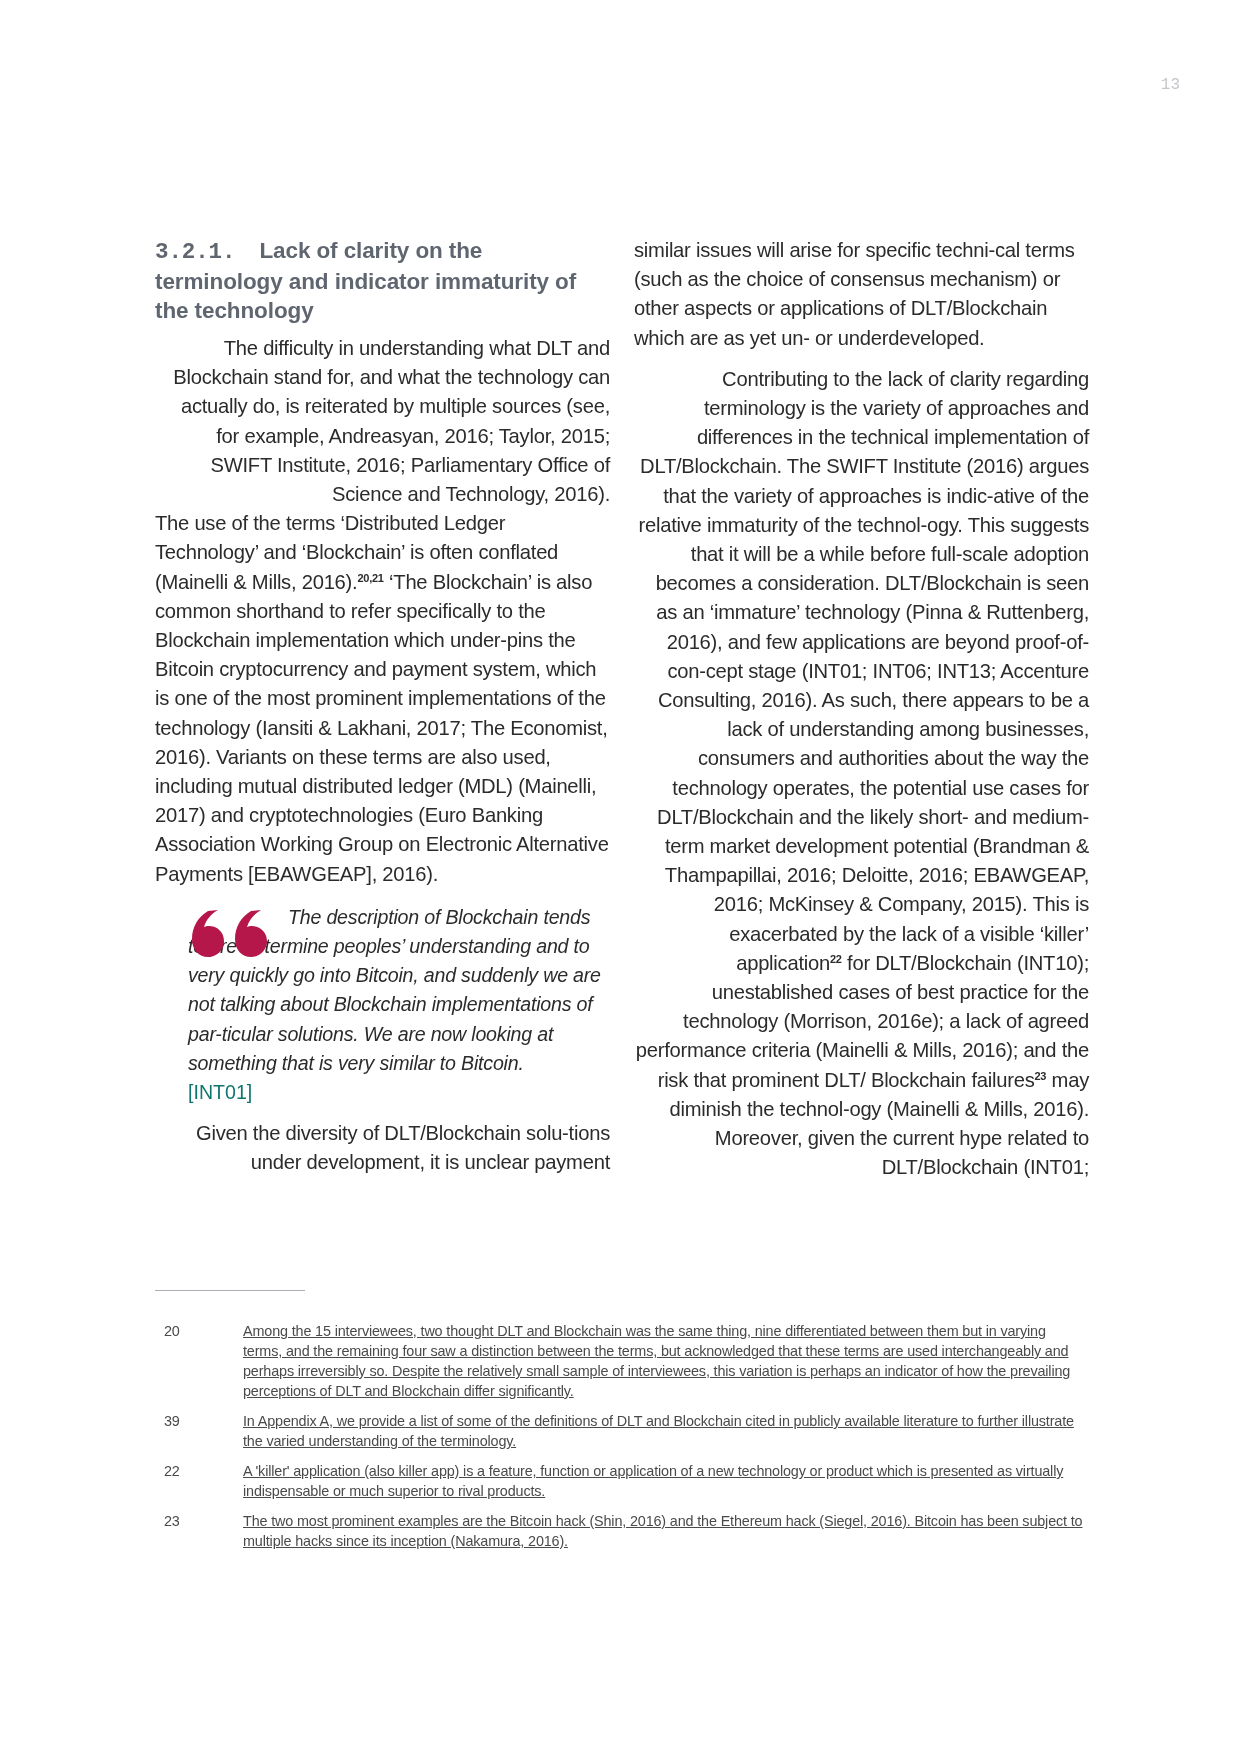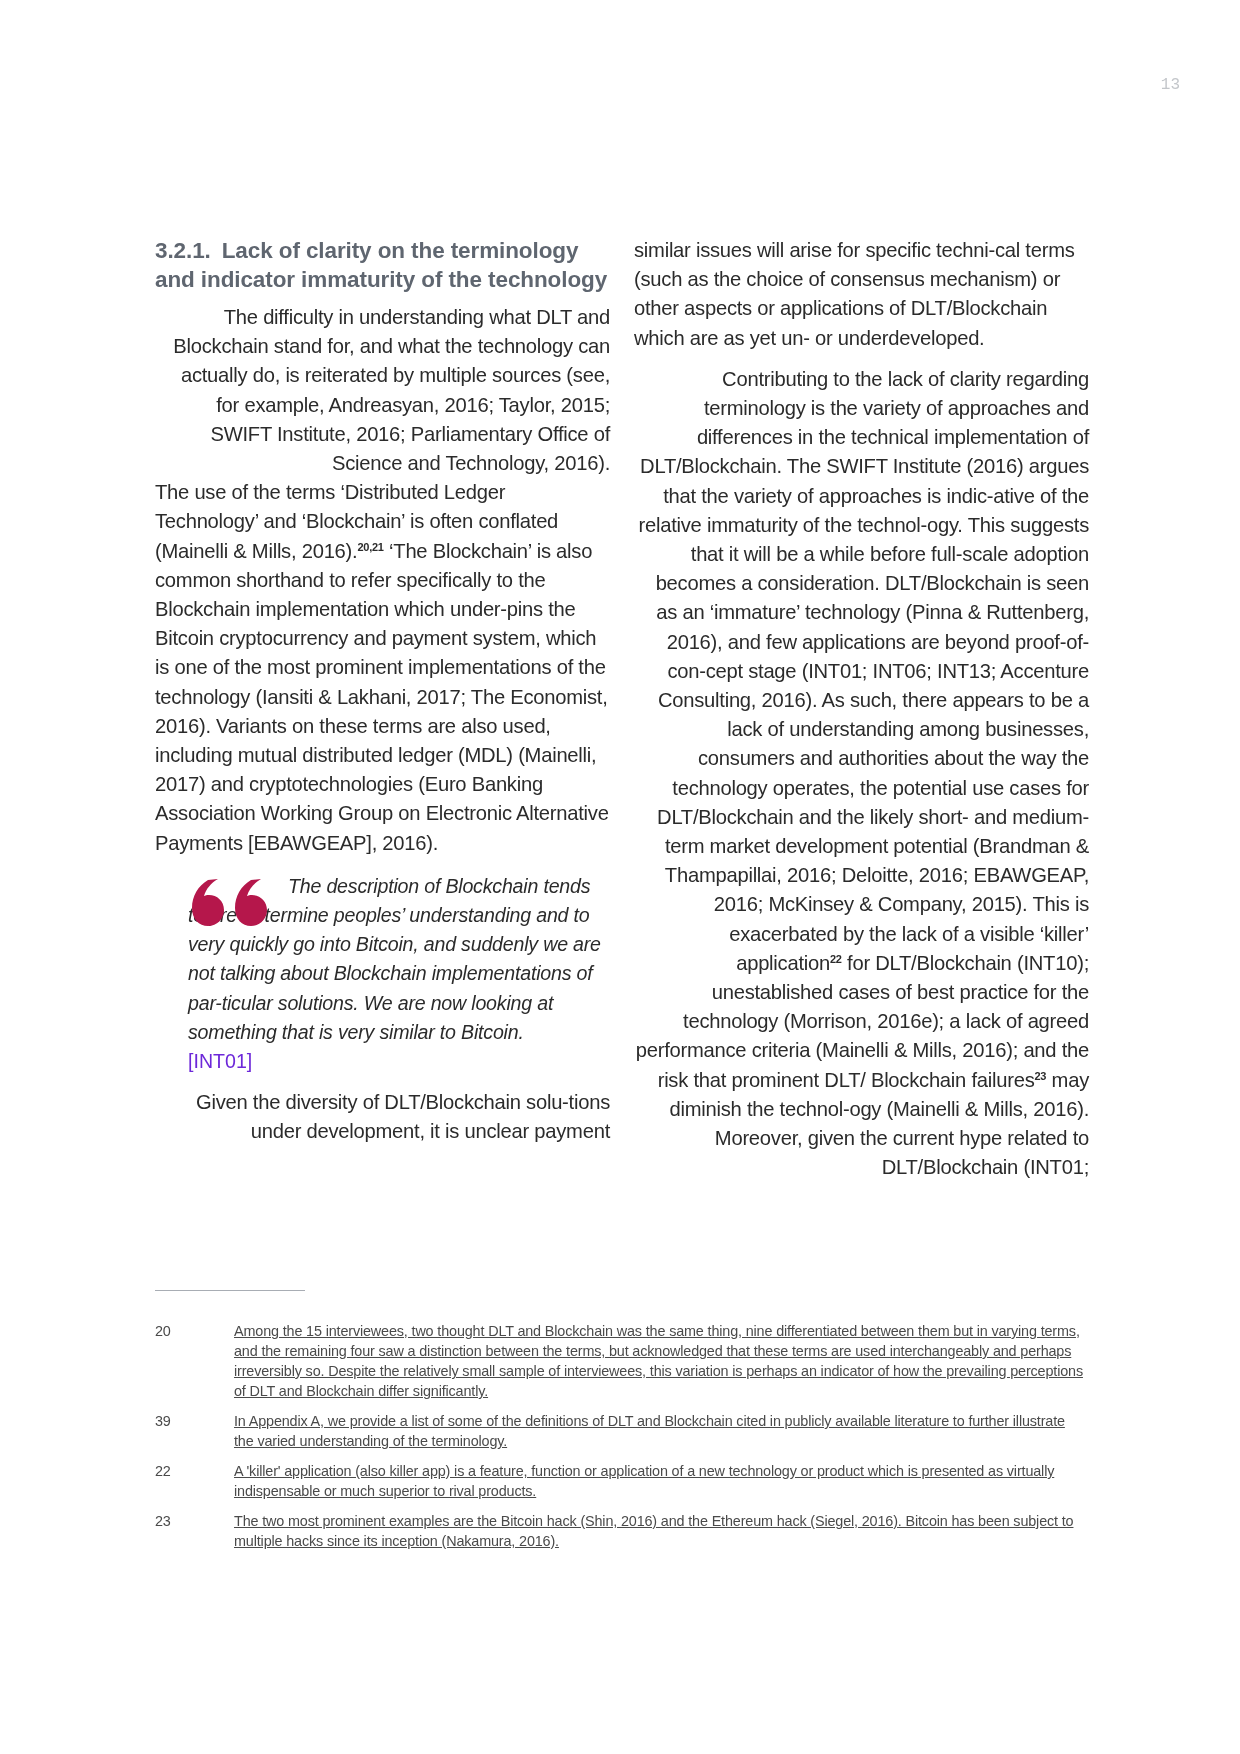--- a/index.html
+++ b/index.html
@@ -2,31 +2,31 @@
 <html><head>
 <meta charset="utf-8">
 <style>
   html, body { margin: 0; padding: 0; background: #ffffff; }
   body { width: 1240px; height: 1754px; position: relative; overflow: hidden; font-family: "Liberation Sans", "DejaVu Sans", sans-serif; color: #2d2d2d; }
   .page-number { position: absolute; top: 76px; left: 1140px; width: 40px; text-align: right; font-size: 16px; color: #c3c6ca; font-weight: 300; font-family: Liberation Mono, monospace; }
   .col { position: absolute; top: 236px; width: 455px; }
   .col-left { left: 155px; }
   .col-right { left: 634px; }
   .heading { font-size: 22.5px; line-height: 29px; font-weight: bold; color: #5f6670; margin: 0 0 9px 0; letter-spacing: -0.1px; }
-  .heading .num { margin-right: 11px; }
+  .heading .num { margin-right: 24px; font-family: Liberation Mono, monospace; }
   p.body { font-size: 20.2px; line-height: 29.2px; margin: 0 0 12px 0; color: #2b2b2b; letter-spacing: -0.25px; font-weight: 300; }
   p.body.tight { margin-bottom: 0; text-align: right; }
   sup { font-size: 11px; line-height: 0; vertical-align: 7px; font-weight: bold; }
   .quote { position: relative; margin: 14px 0 12px 33px; }
   .quote-mark { position: absolute; left: 0; top: -4px; width: 86px; height: 60px; }
   .quote-text { font-size: 19.6px; line-height: 29.2px; font-style: italic; color: #2b2b2b; margin: 0; font-weight: 300; letter-spacing: -0.2px; text-indent: 100px; }
-  .quote-ref { font-size: 19.6px; line-height: 29.2px; color: #6d28d9; margin: 0; font-weight: 300; }
+  .quote-ref { font-size: 19.6px; line-height: 29.2px; color: #0f766e; margin: 0; font-weight: 300; }
   .fn-sep { position: absolute; top: 1290px; left: 155px; width: 150px; height: 1px; background: #a8adb4; }
   .footnotes { position: absolute; top: 1321px; left: 155px; width: 930px; }
-  .fn { display: flex; margin-bottom: 10px; font-size: 14.4px; line-height: 20px; color: #4a4a4a; font-weight: 300; letter-spacing: -0.15px; }
+  .fn { display: flex; margin-bottom: 10px; font-size: 14.4px; line-height: 20px; color: #4a4a4a; font-weight: 300; letter-spacing: -0.15px; margin-left: 9px; }
   .fn-num { width: 79px; flex: none; }
   .fn-text { flex: 1; text-decoration: underline; }
 </style>
 </head>
 <body>
 
 <div class="page-number">13</div>
 
 <div class="col col-left">
   <h3 class="heading"><span class="num">3.2.1.</span><span>Lack of clarity on the terminology and indicator immaturity of the technology</span></h3>

